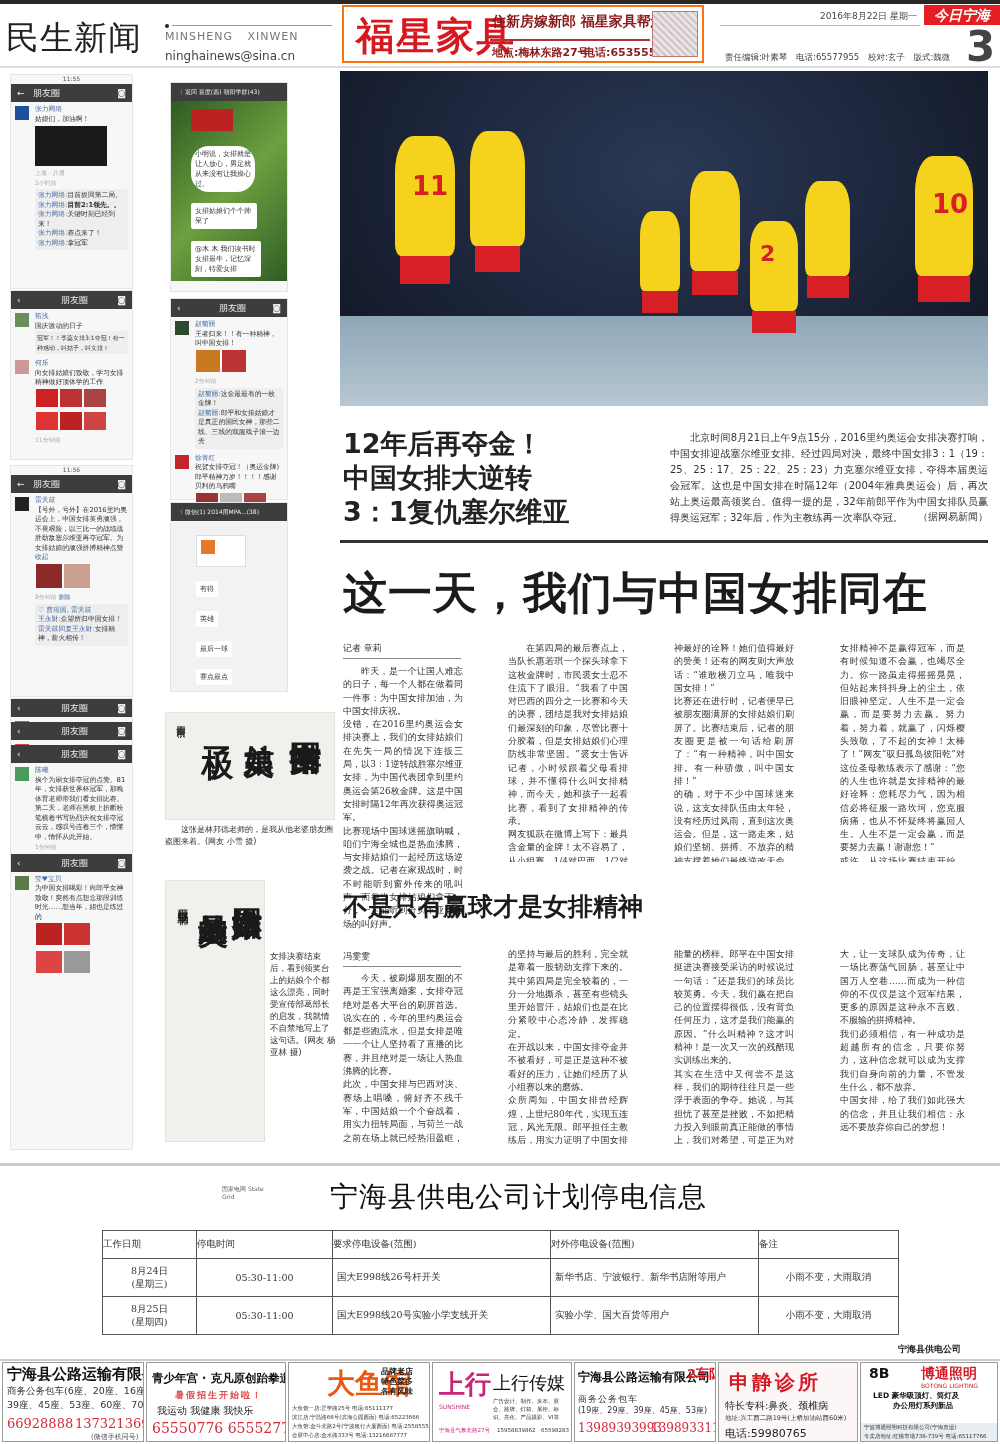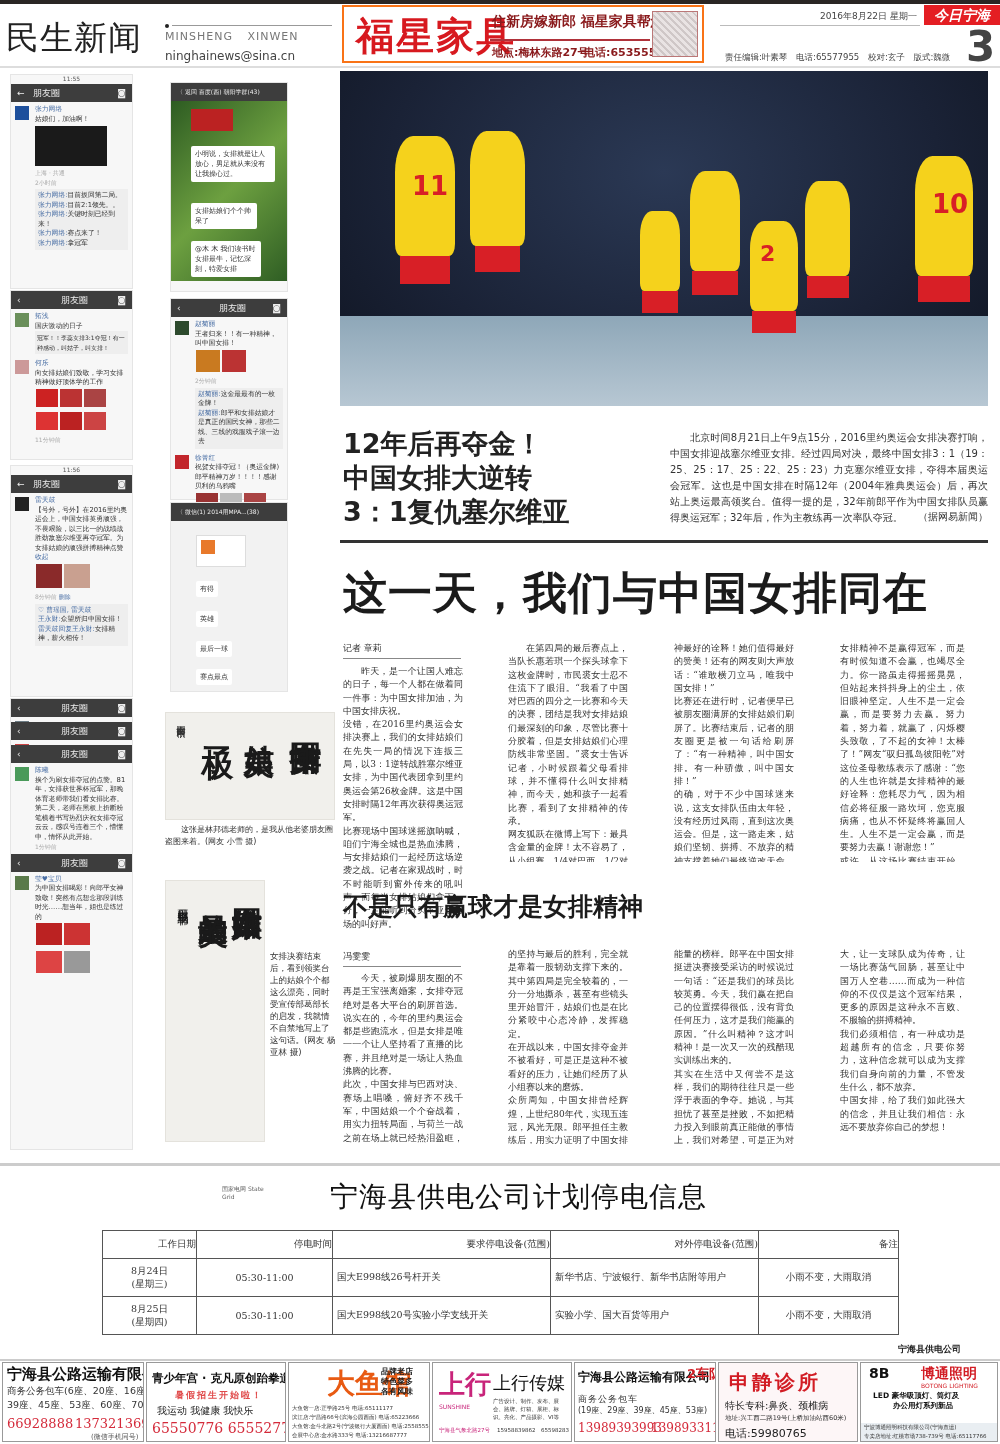--- a/index.html
+++ b/index.html
@@ -63,21 +63,21 @@
   .col { font-size: 9px; line-height: 13.3px; color: #333; text-align: justify; font-family: "DejaVu Serif", serif; }
   .h-sub { left: 343px; top: 890px; font-size: 25px; font-weight: bold; color: #1b1b1b; }
 
   
   .outage-wrap { left: 0; top: 1163px; width: 1000px; height: 198px; border-top: 3px solid #ccc; border-bottom: 2px solid #ccc; }
   .sgcc { left: 222px; top: 1185px; width: 45px; height: 26px; font-size: 6px; color: #666; line-height: 8px; }
   .outage-title { left: 330px; top: 1178px; font-size: 28px; color: #111; letter-spacing: 1px; }
   table.outage { position: absolute; left: 102px; top: 1230px; width: 797px; border-collapse: collapse; font-family: "DejaVu Serif", serif; font-size: 9.5px; color: #333; }
   table.outage th, table.outage td { border: 1px solid #555; height: 28px; font-weight: normal; }
   table.outage td { height: 38px; }
-  table.outage th { text-align: right; }
+  table.outage th { text-align: left; }
   .c-center { text-align: center; }
   .c-left { text-align: left; padding-left: 4px; }
   .outage-sign { left: 898px; top: 1343px; font-size: 9px; font-weight: bold; color: #222; }
 
   
   .ad { position: absolute; top: 1362px; height: 80px; border: 1px solid #999; background: #fff; overflow: hidden; }
   .ad .t { position: absolute; white-space: nowrap; }
 </style>
 </head>
 <body>
@@ -115,21 +115,21 @@
   <div class="post">
     <div class="avatar" style="background:#1d4f9c;"></div>
     <div class="body">
       <div class="name">张力网络</div>
       <div>姑娘们，加油啊！</div>
       <div style="width:72px;height:40px;background:#1a1a1a;margin:2px 0;"></div>
       <div class="meta">上海 · 共通</div>
       <div class="meta">2小时前</div>
       <div class="cmt">
         <div><span>张力网络:</span><b style="font-weight:normal">目前扳回第二局。</b></div>
-        <div><span>张力网络:</span><b style="font-weight:normal">目前2:1领先。。</b></div>
+        <div><span>张力网络:</span><b style="font-weight:bold">目前2:1领先。。</b></div>
         <div><span>张力网络:</span><b style="font-weight:normal">关键时刻已经到来！</b></div>
         <div><span>张力网络:</span><b style="font-weight:normal">赛点来了！</b></div>
         <div><span>张力网络:</span><b style="font-weight:normal">拿冠军</b></div>
       </div>
     </div>
   </div>
 </div>
 
 <div class="abs phone" style="left:10px;top:290px;width:123px;height:170px;">
   <div class="navbar"><span>‹</span><span class="ttl" style="left:50px">朋友圈</span><span class="cam">◙</span></div>
@@ -202,21 +202,21 @@
       <div><span class="thumb" style="width:26px;height:22px;background:#b22"></span><span class="thumb" style="width:26px;height:22px;background:#c33"></span></div>
       <div><span class="thumb" style="width:26px;height:22px;background:#d44"></span><span class="thumb" style="width:26px;height:22px;background:#999"></span></div>
     </div>
   </div>
 </div>
 
 <div class="abs phone" style="left:170px;top:82px;width:118px;height:210px;">
   <div class="navbar" style="font-size:6px;"><span>〈 返回  百度(西) 朝阳学群(43)</span></div>
   <div class="chatbg" style="height:180px;">
     <div style="position:absolute;left:20px;top:8px;width:42px;height:22px;background:#b22;"></div>
-    <div class="bubble" style="left:20px;top:45px;width:84px;">小明说，女排就是让人放心，男足就从来没有让我操心过。</div>
+    <div class="bubble" style="left:20px;top:45px;width:64px;border-radius:18px;">小明说，女排就是让人放心，男足就从来没有让我操心过。</div>
     <div class="bubble" style="left:20px;top:102px;width:66px;">女排姑娘们个个帅呆了</div>
     <div class="bubble" style="left:20px;top:140px;width:70px;">@木 木 我们读书时女排最牛，记忆深刻，特爱女排</div>
   </div>
 </div>
 
 <div class="abs phone" style="left:170px;top:298px;width:118px;height:202px;">
   <div class="navbar"><span>‹</span><span class="ttl" style="left:48px">朋友圈</span><span class="cam">◙</span></div>
   <div class="post">
     <div class="avatar" style="background:#2d4a2d;"></div>
     <div class="body">

